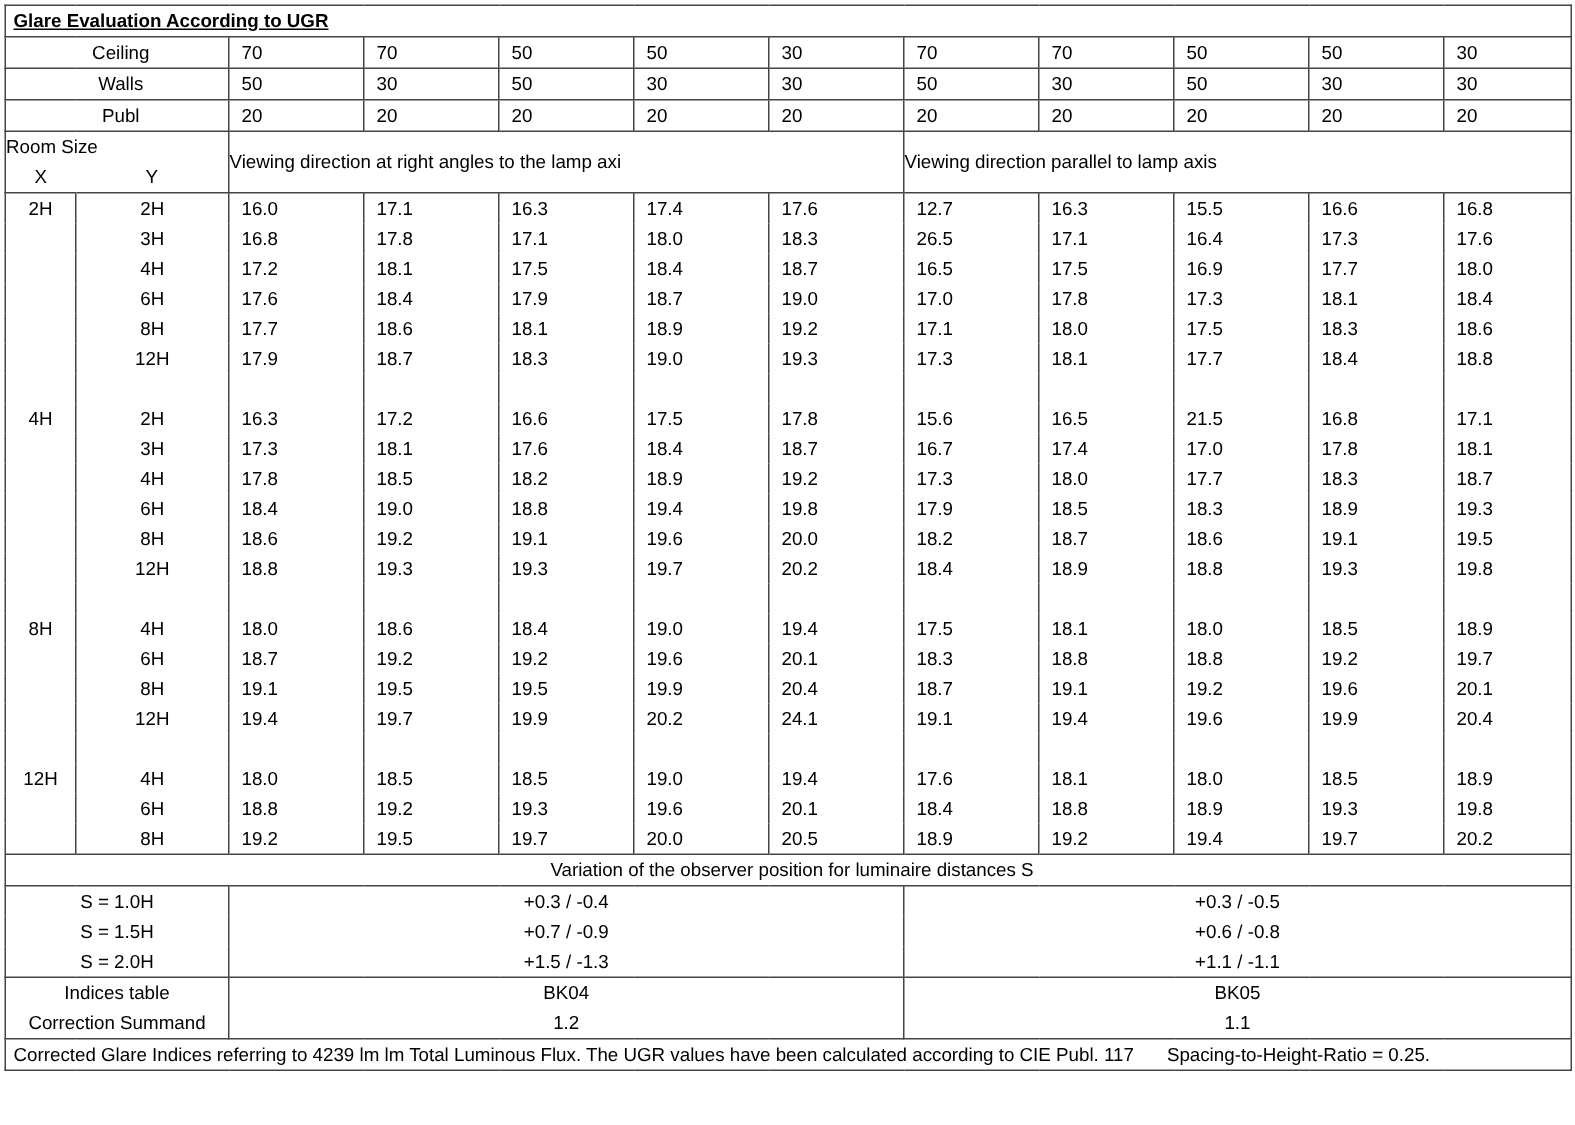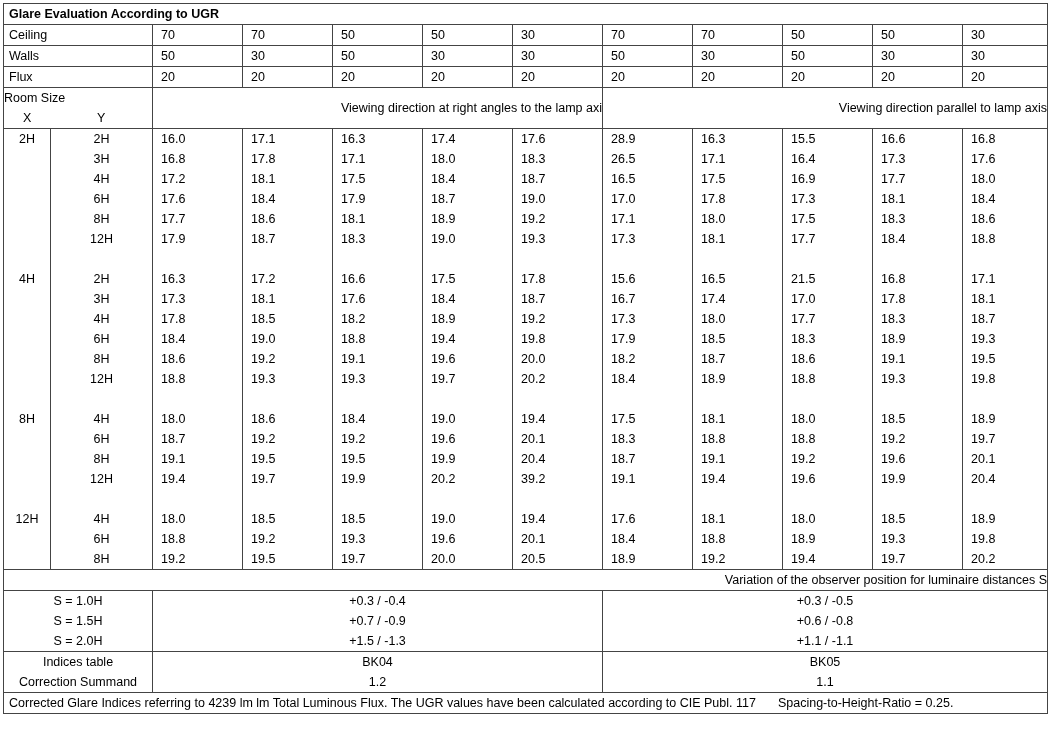--- a/index.html
+++ b/index.html
@@ -30,38 +30,39 @@
     padding: 0;
     vertical-align: middle;
     height: 20px;
     font-size: 12.5px;
   }
   .title-cell {
     font-weight: bold;
     font-size: 13px;
     padding-left: 5px !important;
     height: 21px;
+    text-decoration: underline;
   }
   .lbl {
     padding-left: 5px !important;
-    text-align: left;
+    text-align: center;
   }
   .num {
     padding-left: 8px !important;
     text-align: left;
   }
   .ctr {
     text-align: center;
   }
   .noborder-b { border-bottom: none !important; }
   .noborder-t { border-top: none !important; }
   .nb-l { border-left: none !important; }
   .nb-r { border-right: none !important; }
   .hdr-dir {
-    text-align: right;
+    text-align: left;
   }
   .roomsize-lbl {
     text-align: left;
   }
   .blank-row td {
     height: 11px;
     border-top: none !important;
     border-bottom: none !important;
   }
   .sect-row td {
@@ -71,21 +72,21 @@
   .sect-row-first td {
     border-bottom: none !important;
   }
   .sect-row-last td {
     border-top: none !important;
   }
   .outer-l { border-left: 1px solid #444444 !important; }
   .outer-r { border-right: 1px solid #444444 !important; }
   .var-title {
     padding-left: 5px !important;
-    text-align: right;
+    text-align: center;
   }
   .footer-cell {
     padding-left: 5px !important;
     font-size: 12px;
     height: 22px;
   }
   .sp { display: inline-block; width: 22px; }
 </style>
 </head>
 <body>
@@ -134,21 +135,21 @@
         <td class="num">30</td>
         <td class="num">30</td>
         <td class="num">50</td>
         <td class="num">30</td>
         <td class="num">50</td>
         <td class="num">30</td>
         <td class="num">30</td>
       </tr>
 
       <tr>
-        <td class="lbl" colspan="2">Flux</td>
+        <td class="lbl" colspan="2">Publ</td>
         <td class="num">20</td>
         <td class="num">20</td>
         <td class="num">20</td>
         <td class="num">20</td>
         <td class="num">20</td>
         <td class="num">20</td>
         <td class="num">20</td>
         <td class="num">20</td>
         <td class="num">20</td>
         <td class="num">20</td>
@@ -165,21 +166,21 @@
       </tr>
 
       <tr class="sect-row sect-row-first">
         <td class="ctr outer-l">2H</td>
         <td class="ctr">2H</td>
         <td class="num">16.0</td>
         <td class="num">17.1</td>
         <td class="num">16.3</td>
         <td class="num">17.4</td>
         <td class="num">17.6</td>
-        <td class="num">28.9</td>
+        <td class="num">12.7</td>
         <td class="num">16.3</td>
         <td class="num">15.5</td>
         <td class="num">16.6</td>
         <td class="num outer-r">16.8</td>
       </tr>
       <tr class="sect-row">
         <td class="ctr outer-l"></td>
         <td class="ctr">3H</td>
         <td class="num">16.8</td>
         <td class="num">17.8</td>
@@ -406,21 +407,21 @@
         <td class="num">19.6</td>
         <td class="num outer-r">20.1</td>
       </tr>
       <tr class="sect-row">
         <td class="ctr outer-l"></td>
         <td class="ctr">12H</td>
         <td class="num">19.4</td>
         <td class="num">19.7</td>
         <td class="num">19.9</td>
         <td class="num">20.2</td>
-        <td class="num">39.2</td>
+        <td class="num">24.1</td>
         <td class="num">19.1</td>
         <td class="num">19.4</td>
         <td class="num">19.6</td>
         <td class="num">19.9</td>
         <td class="num outer-r">20.4</td>
       </tr>
 
       <tr class="blank-row">
         <td class="outer-l"></td>
         <td></td>

